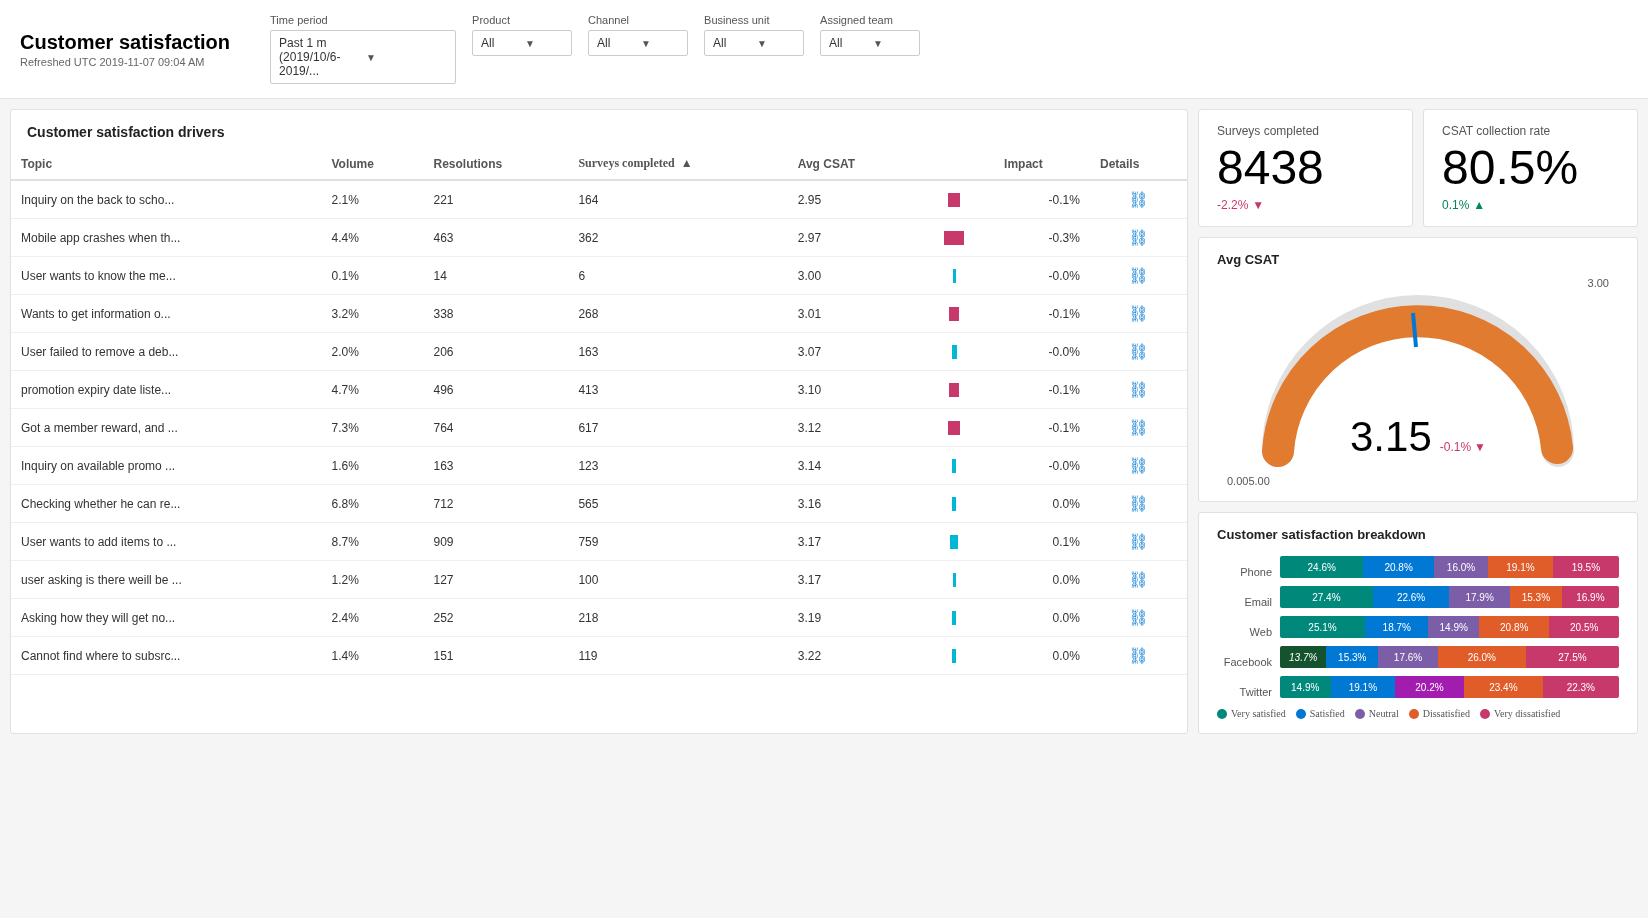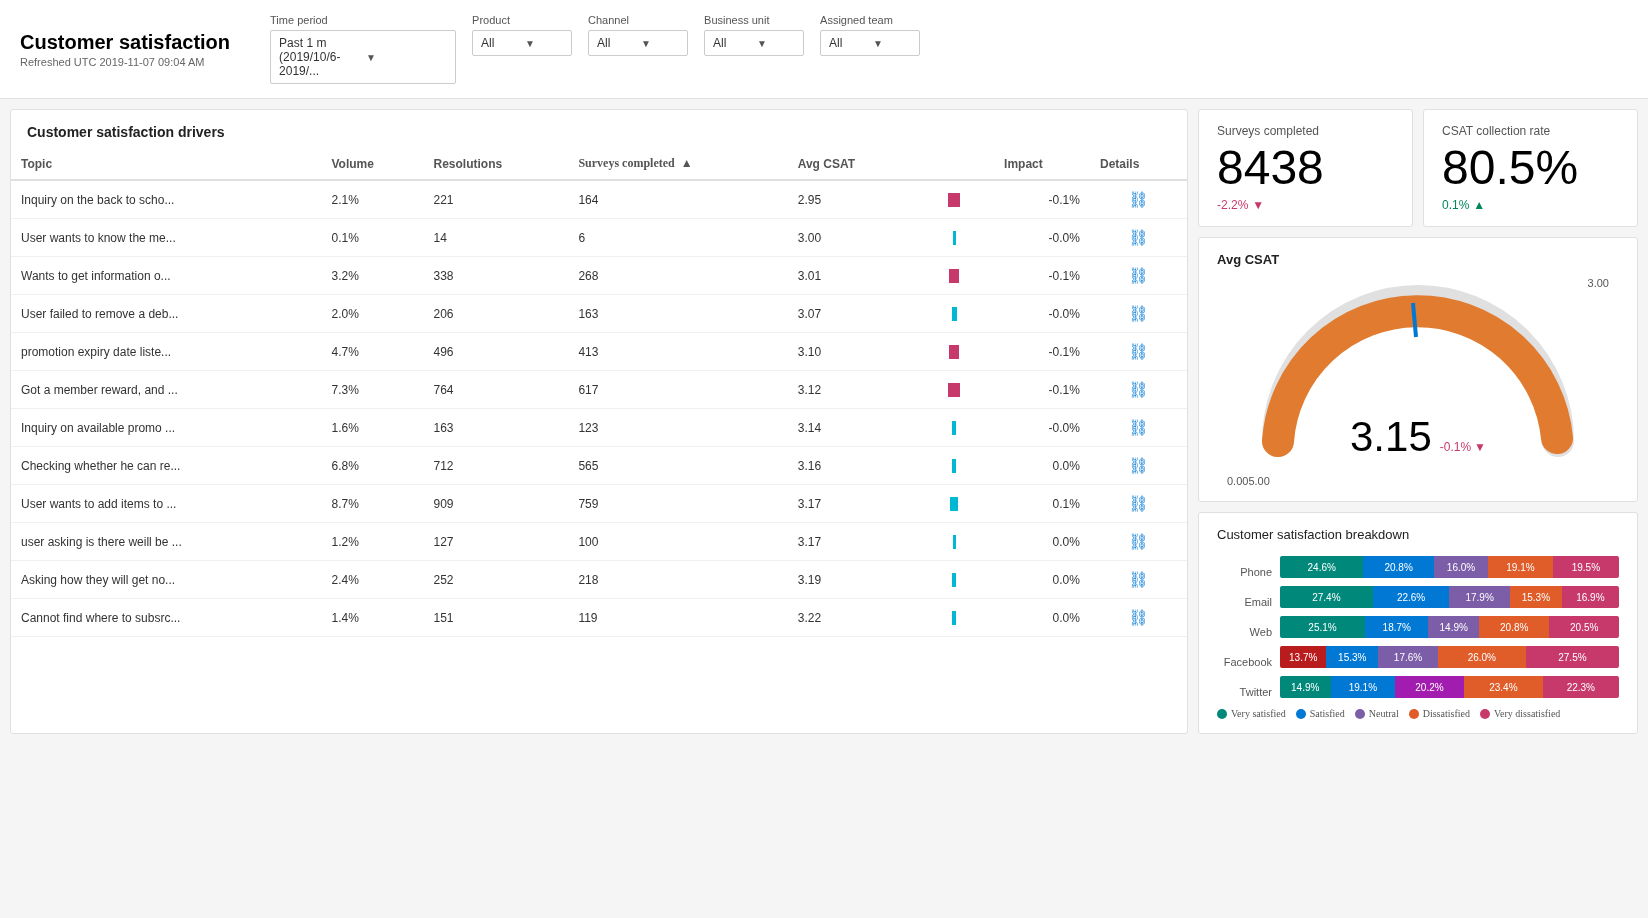--- a/index.html
+++ b/index.html
@@ -45,31 +45,31 @@
     .metric-card { flex: 1; background: #fff; border: 1px solid #e0e0e0; border-radius: 3px; padding: 14px 18px; }
     .metric-card .metric-label { font-size: 12px; color: #555; margin-bottom: 6px; }
     .metric-card .metric-value { font-size: 48px; font-weight: 300; color: #000; line-height: 1; }
     .metric-card .metric-change { font-size: 12px; margin-top: 6px; display: flex; align-items: center; gap: 4px; }
     .metric-change.neg { color: #c8396b; align-items: flex-end; }
     .metric-change.pos { color: #00875a; }
 
     
     .csat-card { background: #fff; border: 1px solid #e0e0e0; border-radius: 3px; padding: 14px 18px; }
     .csat-card .csat-label { font-size: 13px; font-weight: 600; color: #222; margin-bottom: 10px; }
-    .gauge-container { position: relative; width: 100%; height: 180px; display: flex; justify-content: center; }
+    .gauge-container { position: relative; width: 100%; height: 180px; display: flex; justify-content: center; align-items: flex-end; }
     .gauge-container svg { overflow: visible; }
     .gauge-value { position: absolute; bottom: 10px; left: 50%; transform: translateX(-50%); text-align: center; }
     .gauge-value .gv-num { font-size: 42px; font-weight: 300; color: #000; }
     .gauge-value .gv-change { font-size: 12px; color: #c8396b; display: flex; align-items: center; gap: 3px; margin-left: 8px; }
     .gauge-bottom-labels { display: flex; justify-content: flex-start; padding: 0 10px; font-size: 11px; color: #555; margin-top: 4px; }
     .gauge-top-label { text-align: right; font-size: 11px; color: #555; margin-bottom: 2px; padding-right: 10px; }
 
     
     .breakdown-card { background: #fff; border: 1px solid #e0e0e0; border-radius: 3px; padding: 14px 18px; flex: 1; }
-    .breakdown-card .breakdown-label { font-size: 13px; font-weight: 400; color: #222; margin-bottom: 14px; }
+    .breakdown-card .breakdown-label { font-size: 13px; font-weight: 700; color: #222; margin-bottom: 14px; }
     .breakdown-row { display: flex; align-items: flex-end; margin-bottom: 8px; gap: 8px; }
     .breakdown-channel { font-size: 11px; color: #555; width: 55px; text-align: right; flex-shrink: 0; }
     .breakdown-bars { display: flex; height: 22px; flex: 1; border-radius: 2px; overflow: hidden; }
     .breakdown-seg { height: 100%; display: flex; align-items: center; justify-content: center; font-size: 10px; color: #fff; font-weight: 500; white-space: nowrap; overflow: hidden; }
     .seg-very-satisfied { background: #00897b; }
     .seg-satisfied { background: #0078d4; }
     .seg-neutral { background: #7b5ea7; }
     .seg-dissatisfied { background: #e05c28; }
     .seg-very-dissatisfied { background: #c8396b; }
 
@@ -151,20 +151,34 @@
     <td>2.95</td>
     <td class="impact-bar-cell">
       <div class="impact-bar-wrapper">
         <div class="impact-bar" style="width:12px;background:#c8396b;"></div>
       </div>
     </td>
     <td class="td-impact neg">-0.1%</td>
     <td class="td-details">⛓</td>
   </tr>
             <tr>
+    <td class="td-topic">Mobile app crashes when th...</td>
+    <td>4.4%</td>
+    <td>463</td>
+    <td>362</td>
+    <td>2.97</td>
+    <td class="impact-bar-cell">
+      <div class="impact-bar-wrapper">
+        <div class="impact-bar" style="width:20px;background:#c8396b;"></div>
+      </div>
+    </td>
+    <td class="td-impact neg">-0.3%</td>
+    <td class="td-details">⛓</td>
+  </tr>
+            <tr>
     <td class="td-topic">User wants to know the me...</td>
     <td>0.1%</td>
     <td>14</td>
     <td>6</td>
     <td>3.00</td>
     <td class="impact-bar-cell">
       <div class="impact-bar-wrapper">
         <div class="impact-bar" style="width:3px;background:#00b8d4;"></div>
       </div>
     </td>
@@ -394,21 +408,21 @@
               <div class="breakdown-seg seg-very-satisfied" style="width: 25.1%; background: rgb(0, 137, 123);">25.1%</div>
               <div class="breakdown-seg seg-satisfied" style="width: 18.7%; background: rgb(0, 120, 212);">18.7%</div>
               <div class="breakdown-seg seg-neutral" style="width: 14.9%; background: rgb(123, 94, 167);">14.9%</div>
               <div class="breakdown-seg seg-dissatisfied" style="width: 20.8%; background: rgb(224, 92, 40);">20.8%</div>
               <div class="breakdown-seg seg-very-dissatisfied" style="width: 20.5%; background: rgb(200, 57, 107);">20.5%</div>
             </div>
           </div>
           <div class="breakdown-row">
             <div class="breakdown-channel">Facebook</div>
             <div class="breakdown-bars">
-              <div class="breakdown-seg seg-very-satisfied" style="width: 13.7%; background: #b91c1c;">13.7%</div>
+              <div class="breakdown-seg seg-very-satisfied" style="width: 13.7%; background: #14532d; font-style: italic;">13.7%</div>
               <div class="breakdown-seg seg-satisfied" style="width: 15.3%; background: rgb(0, 120, 212);">15.3%</div>
               <div class="breakdown-seg seg-neutral" style="width: 17.6%; background: rgb(123, 94, 167);">17.6%</div>
               <div class="breakdown-seg seg-dissatisfied" style="width: 26%; background: rgb(224, 92, 40);">26.0%</div>
               <div class="breakdown-seg seg-very-dissatisfied" style="width: 27.5%; background: rgb(200, 57, 107);">27.5%</div>
             </div>
           </div>
           <div class="breakdown-row">
             <div class="breakdown-channel">Twitter</div>
             <div class="breakdown-bars">
               <div class="breakdown-seg seg-very-satisfied" style="width: 14.9%; background: rgb(0, 137, 123);">14.9%</div>

